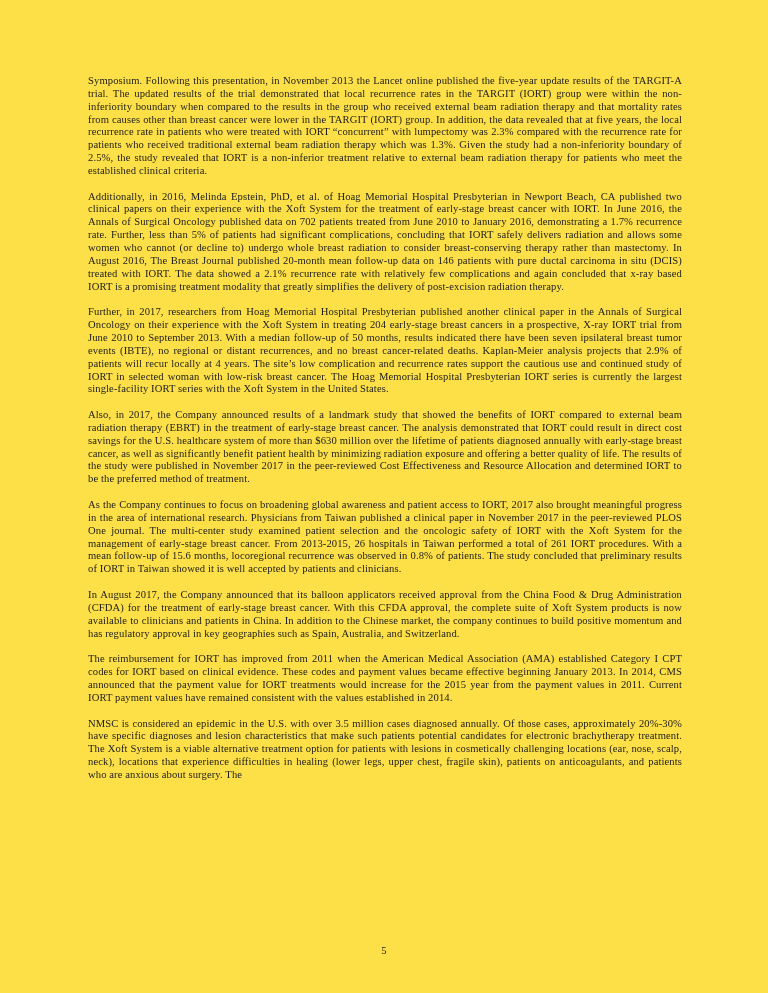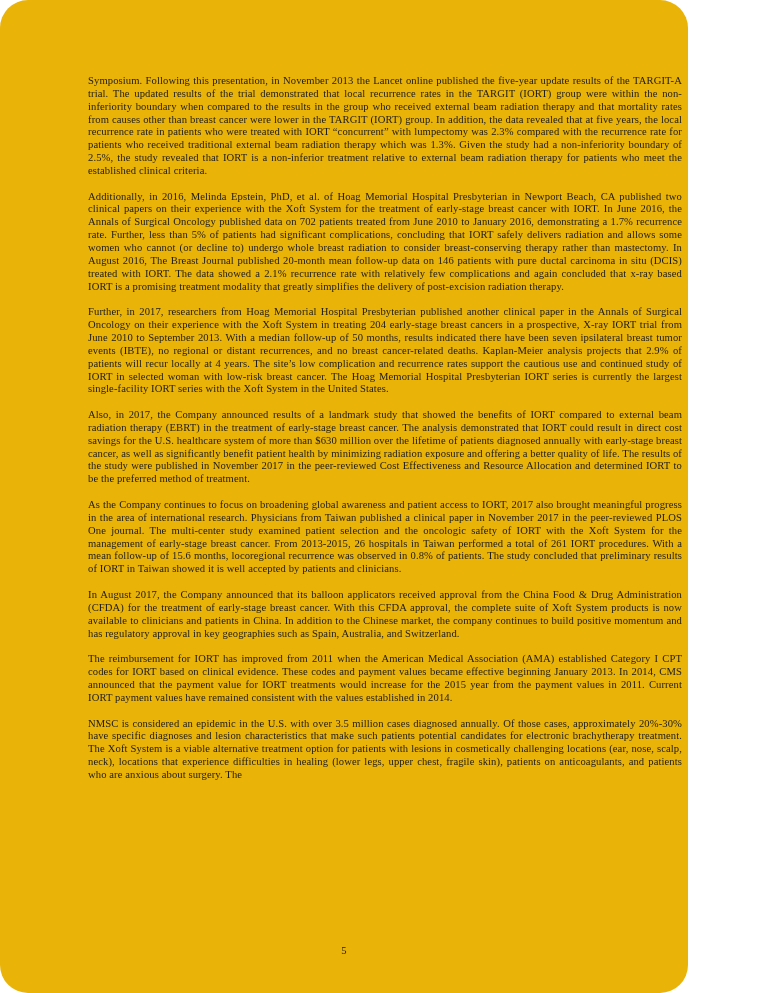--- a/index.html
+++ b/index.html
@@ -2,27 +2,26 @@
 <html><head>
 <meta charset="utf-8">
 <style>
   html, body {
     margin: 0;
     padding: 0;
     background: #ffffff;
   }
   .page {
     position: relative;
-    width: 688px;
+    width: 768px;
     height: 993px;
-    background: #eab308;
+    background: #fde047;
     font-family: "Liberation Serif", "DejaVu Serif", serif;
     color: #1c1c1c;
     overflow: hidden;
-    border-radius: 28px;
   }
   .text-block {
     position: absolute;
     top: 75px;
     left: 88px;
     width: 594px;
   }
   .text-block p {
     margin: 0 0 12.9px 0;
     font-size: 10.6px;

